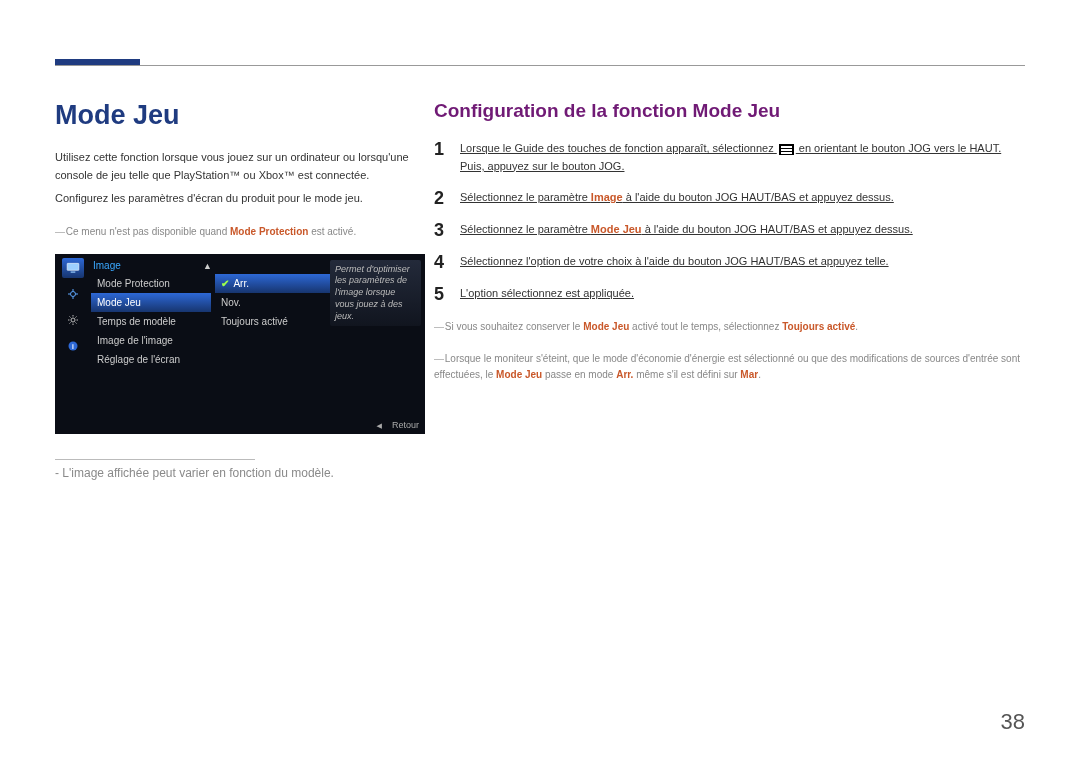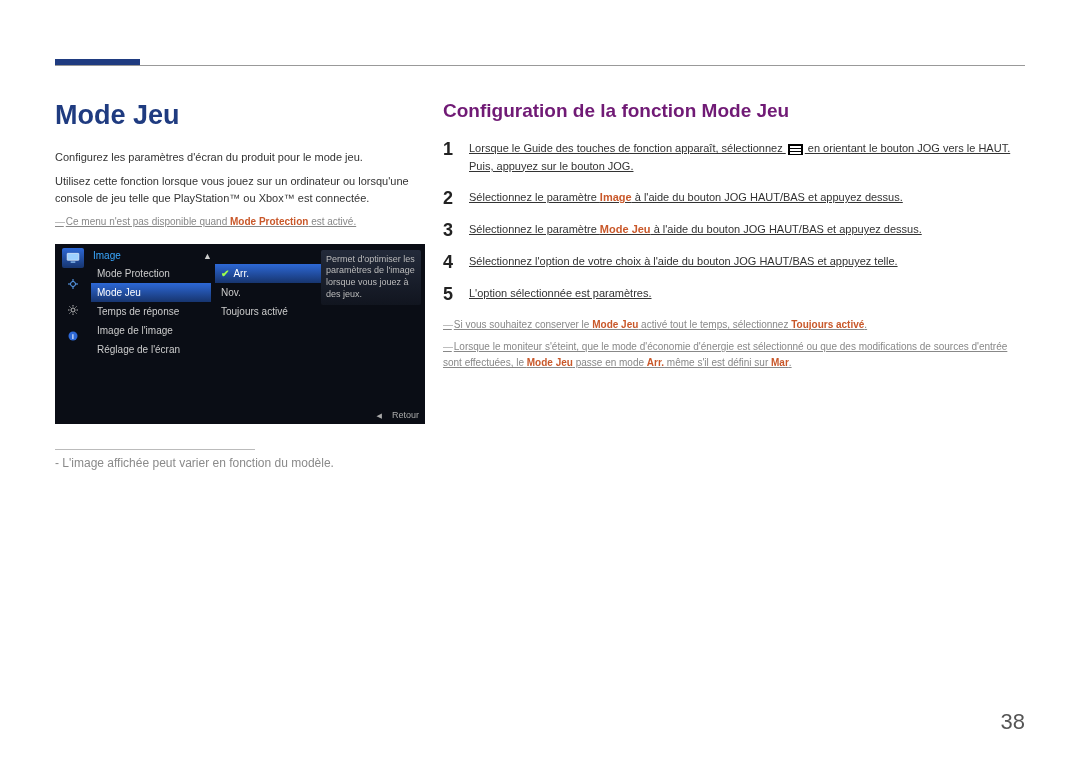--- a/index.html
+++ b/index.html
@@ -21,21 +21,21 @@
   .top-bar-accent {
     position: absolute;
     top: 59px;
     left: 55px;
     width: 85px;
     height: 7px;
     background: #1f3b80;
   }
   .content {
     display: flex;
-    gap: 18px;
+    gap: 9px;
     margin-top: 45px;
   }
   .col-left { width: 370px; }
   .col-right { flex: 1; }
   h1 {
     color: #1f3b80;
     font-size: 27px;
     font-weight: 600;
     margin-bottom: 18px;
   }
@@ -48,22 +48,21 @@
   .body-text {
     font-size: 11px;
     line-height: 1.6;
     color: #333;
     margin-bottom: 6px;
   }
   .note-line {
     font-size: 10px;
     color: #888;
     line-height: 1.6;
-    margin-top: 6px;
-    text-decoration: underline;
+    margin-top: 16px;
   }
   .note-line::before {
     content: "― ";
     color: #aaa;
     letter-spacing: -2px;
     margin-right: 2px;
   }
   .bold-accent { color: #c9582a; font-weight: 600; }
 
   
@@ -136,27 +135,28 @@
   }
   .osd-col2 .opt.sel::before {
     content: "✔";
     color: #9cff4d;
     margin-right: 4px;
     font-weight: bold;
   }
   .osd-desc {
     position: absolute;
     top: 6px; right: 4px;
-    width: 100px;
+    width: 91px;
     font-size: 9px;
     line-height: 1.3;
     color: #bbb;
     background: linear-gradient(#232a3a, #11151f);
     padding: 4px 5px;
     border-radius: 2px;
+    font-style: italic;
   }
   .osd-footer {
     position: absolute;
     bottom: 4px; right: 6px;
     font-size: 9px;
     color: #aaa;
   }
   .osd-footer .tri { margin-right: 10px; font-size: 7px; }
   .footnote-sep {
     border-top: 1px solid #bbb;
@@ -222,22 +222,22 @@
 <body>
 
 <div class="page">
   <div class="top-bar-accent"></div>
   <div class="top-bar"></div>
 
   <div class="content">
 
     <div class="col-left">
       <h1>Mode Jeu</h1>
+      <p class="body-text">Utilisez cette fonction lorsque vous jouez sur un ordinateur ou lorsqu'une console de jeu telle que PlayStation™ ou Xbox™ est connectée.</p>
       <p class="body-text">Configurez les paramètres d'écran du produit pour le mode jeu.</p>
-      <p class="body-text">Utilisez cette fonction lorsque vous jouez sur un ordinateur ou lorsqu'une console de jeu telle que PlayStation™ ou Xbox™ est connectée.</p>
       <p class="note-line">
         <span>Ce menu n'est pas disponible quand </span><span class="bold-accent">Mode Protection</span><span> est activé.</span>
       </p>
 
       <div class="osd">
         <div class="osd-sidebar">
           <div class="osd-icon active">
             <svg viewBox="0 0 24 20">
                 <rect x="2" y="2" width="20" height="12" rx="1" fill="#9dd0ff" stroke="#fff" stroke-width="1"></rect>
                 <rect x="8" y="16" width="8" height="2" fill="#9dd0ff"></rect>
@@ -260,21 +260,21 @@
                 <circle cx="12" cy="12" r="9" fill="#2d68d6"></circle>
                 <text x="12" y="17" text-anchor="middle" font-size="13" fill="#fff" font-family="Arial" font-weight="bold">i</text>
               </svg>
           </div>
         </div>
         <div class="osd-header">Image</div>
         <div class="osd-arrow-up">▲</div>
         <div class="osd-col1">
           <div class="item">Mode Protection</div>
           <div class="item sel">Mode Jeu</div>
-          <div class="item">Temps de réponse</div>
+          <div class="item">Temps de modèle</div>
           <div class="item">Image de l'image</div>
           <div class="item">Réglage de l'écran</div>
         </div>
         <div class="osd-col2">
           <div class="opt sel">Arr.</div>
           <div class="opt">Nov.</div>
           <div class="opt">Toujours activé</div>
         </div>
         <div class="osd-desc">Permet d'optimiser les paramètres de l'image lorsque vous jouez à des jeux.</div>
         <div class="osd-footer">
@@ -311,21 +311,21 @@
           </div>
         </div>
 
         <div class="step">
           <div class="step-num">4</div>
           <div class="step-text">Sélectionnez l'option de votre choix à l'aide du bouton JOG HAUT/BAS et appuyez telle.</div>
         </div>
 
         <div class="step">
           <div class="step-num">5</div>
-          <div class="step-text">L'option sélectionnée est paramètres.</div>
+          <div class="step-text">L'option sélectionnez est appliquée.</div>
         </div>
       </div>
 
       <p class="note-line">
         <span>Si vous souhaitez conserver le </span><span class="bold-accent">Mode Jeu</span><span> activé tout le temps, sélectionnez </span><span class="bold-accent">Toujours activé</span><span>.</span>
       </p>
 
       <p class="note-line">
         <span>Lorsque le moniteur s'éteint, que le mode d'économie d'énergie est sélectionné ou que des modifications de sources d'entrée sont effectuées, le </span><span class="bold-accent">Mode Jeu</span><span> passe en mode </span><span class="bold-accent">Arr.</span><span> même s'il est défini sur </span><span class="bold-accent">Mar</span><span>.</span>
       </p>

